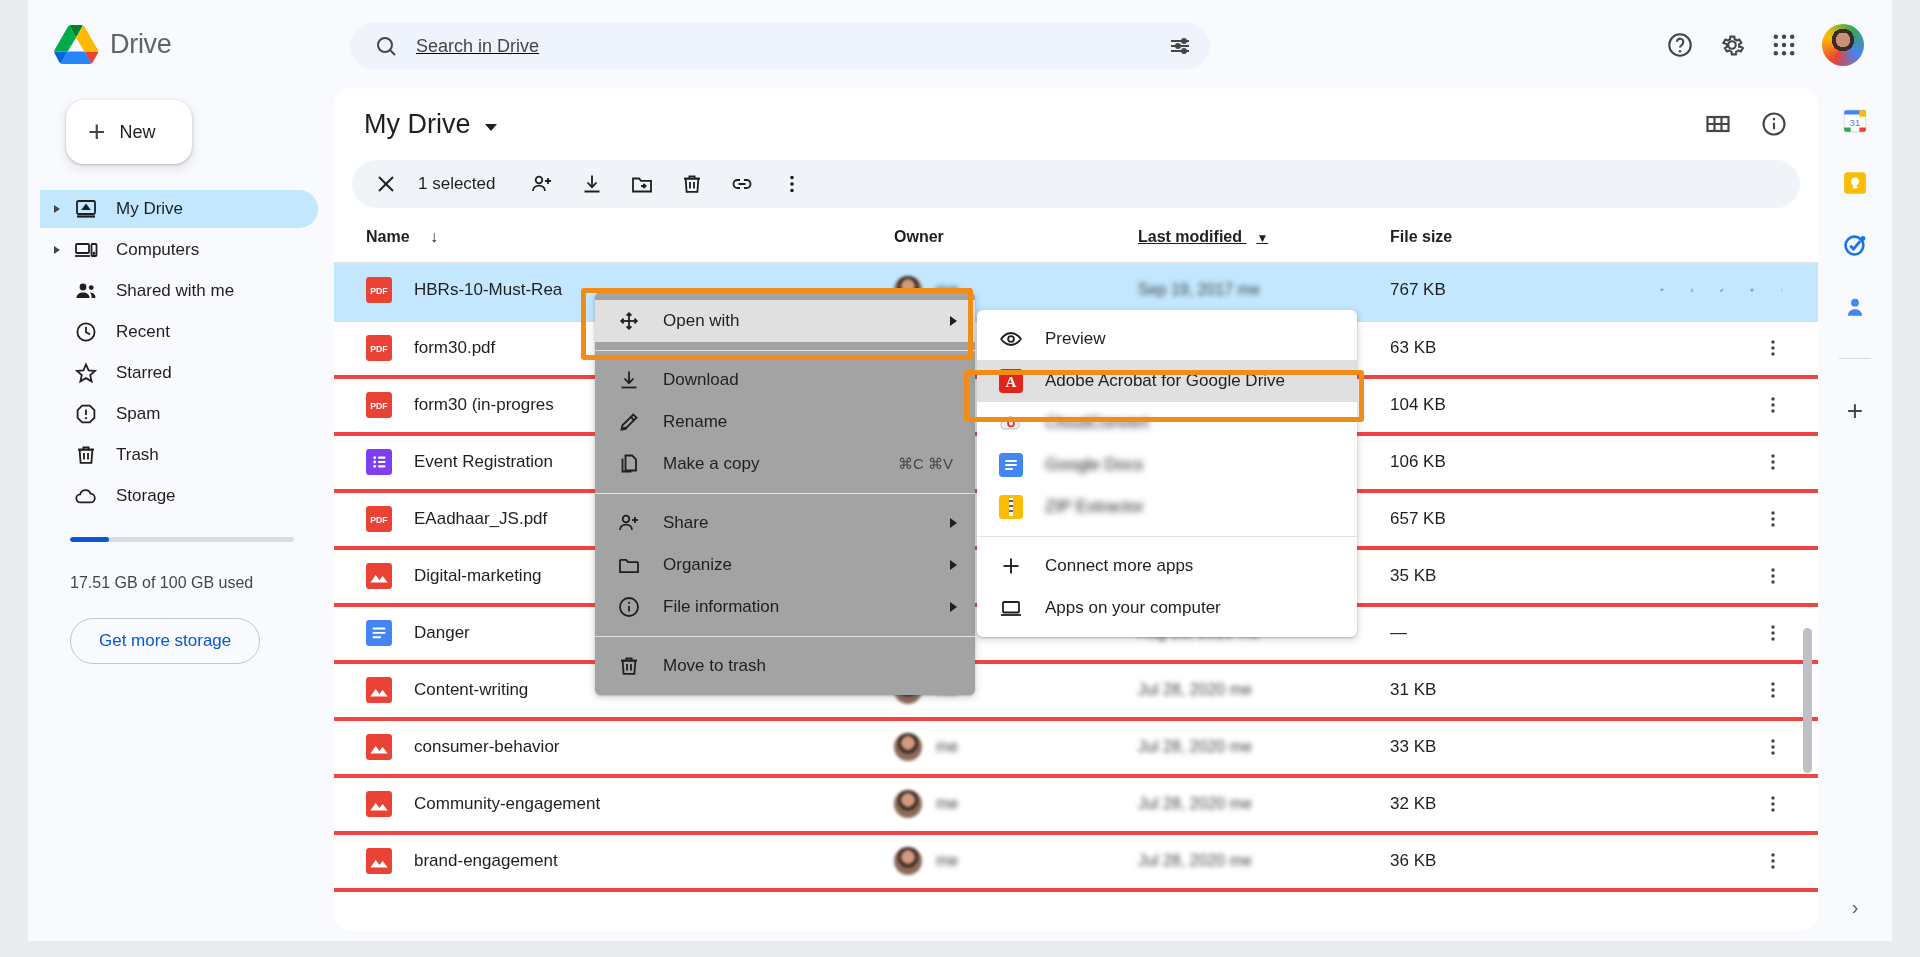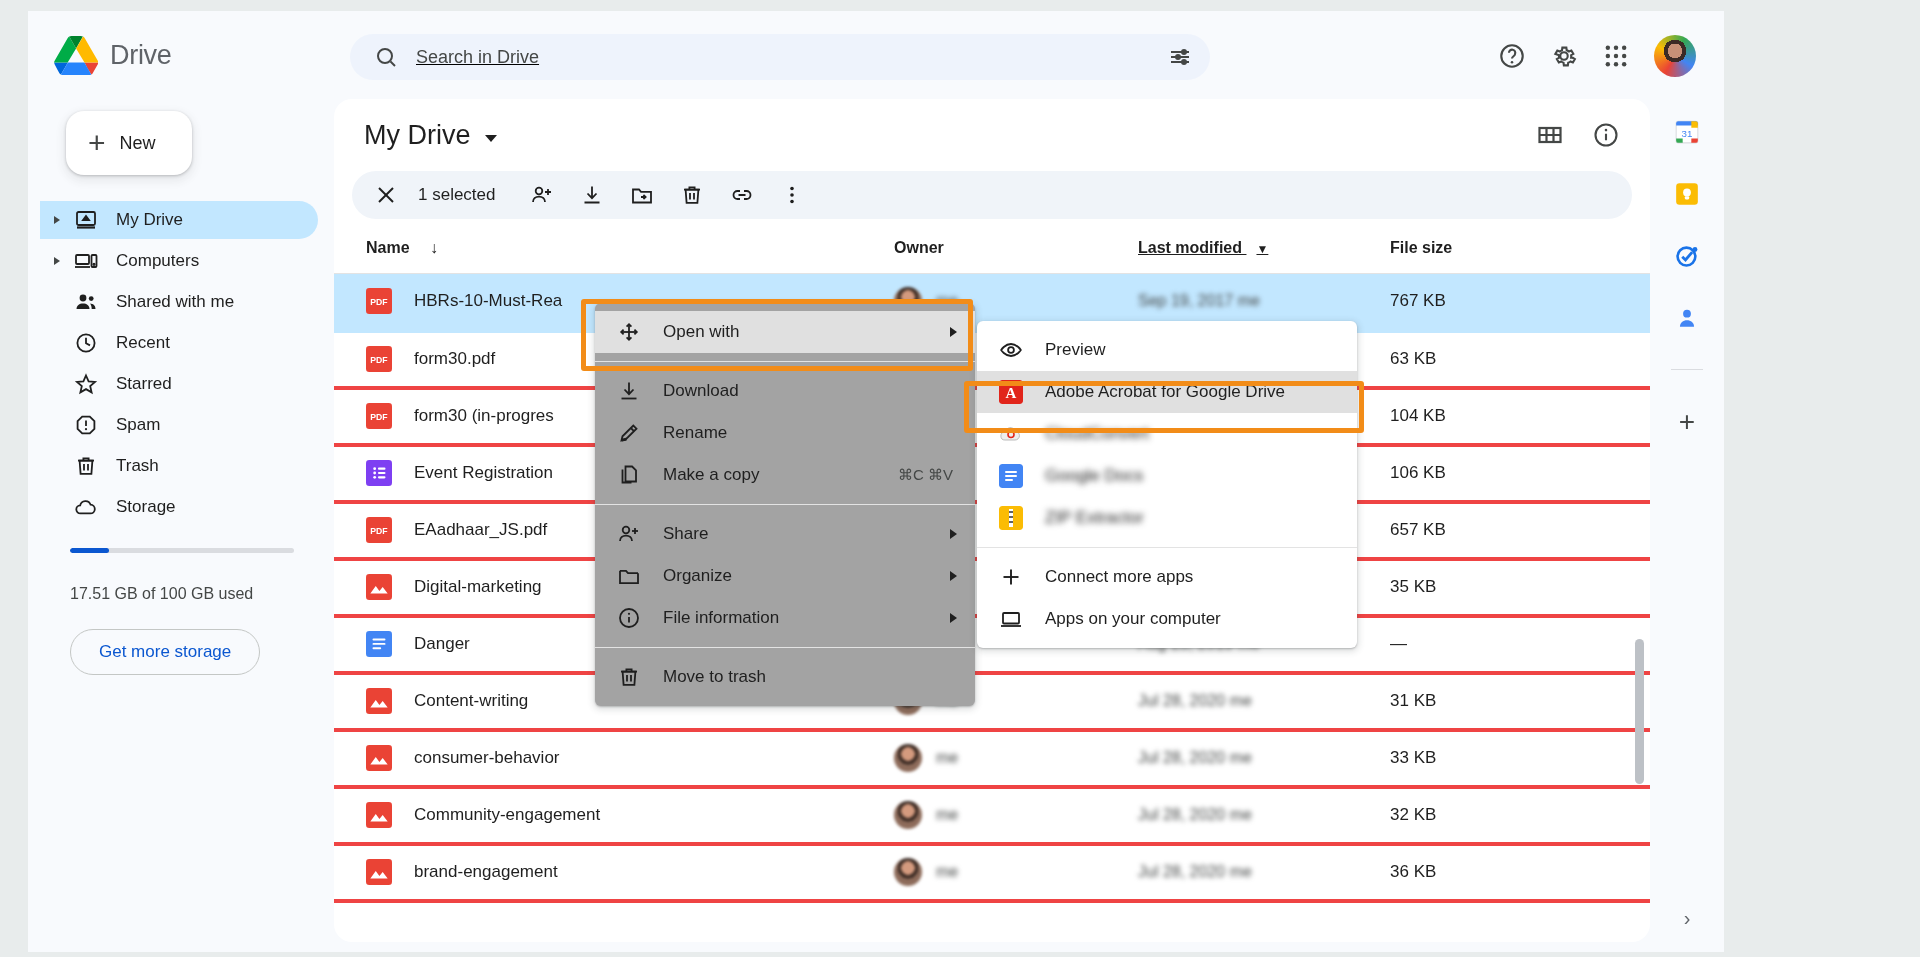--- a/index.html
+++ b/index.html
@@ -8,22 +8,22 @@
     font-family: "Liberation Sans", sans-serif;
     background: #e8ecec;
     overflow: hidden;
   }
   .page {
     position: absolute; inset: 0;
     background: #e8ecec;
   }
   .app {
     position: absolute;
-    left: 28px; top: 11px;
-    width: 1696px; height: 941px;
+    left: 28px; top: 0;
+    width: 1864px; height: 941px;
     background: #f8fafd;
     overflow: hidden;
   }
 
   
   .topbar {
     position: absolute; left: 0; top: 0; width: 100%; height: 88px;
     display: flex; align-items: center;
   }
   .brand {

